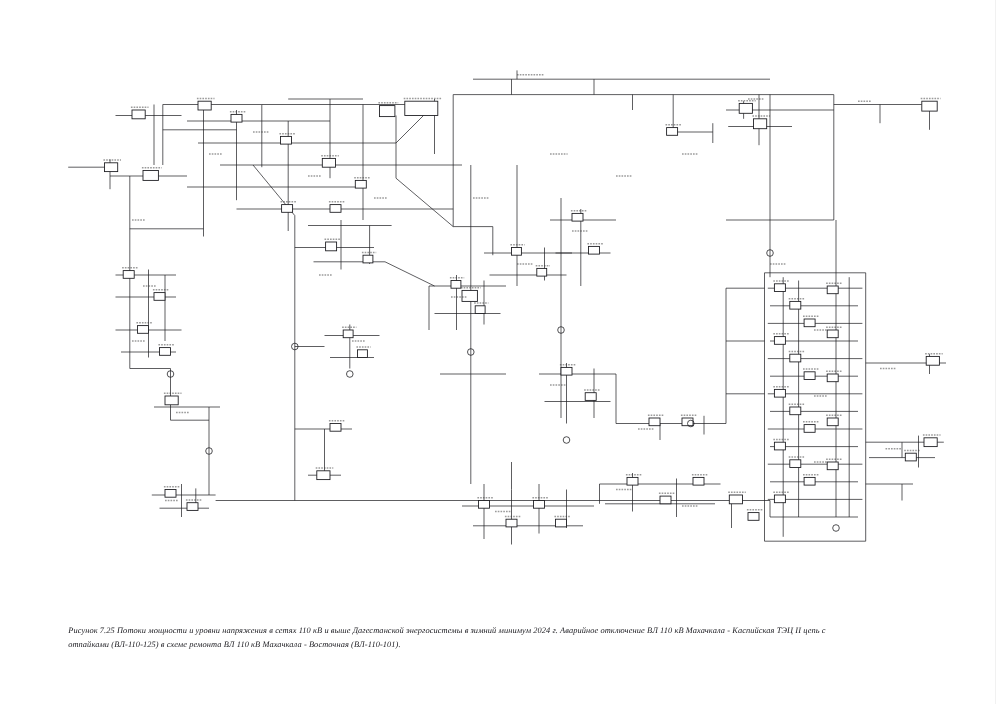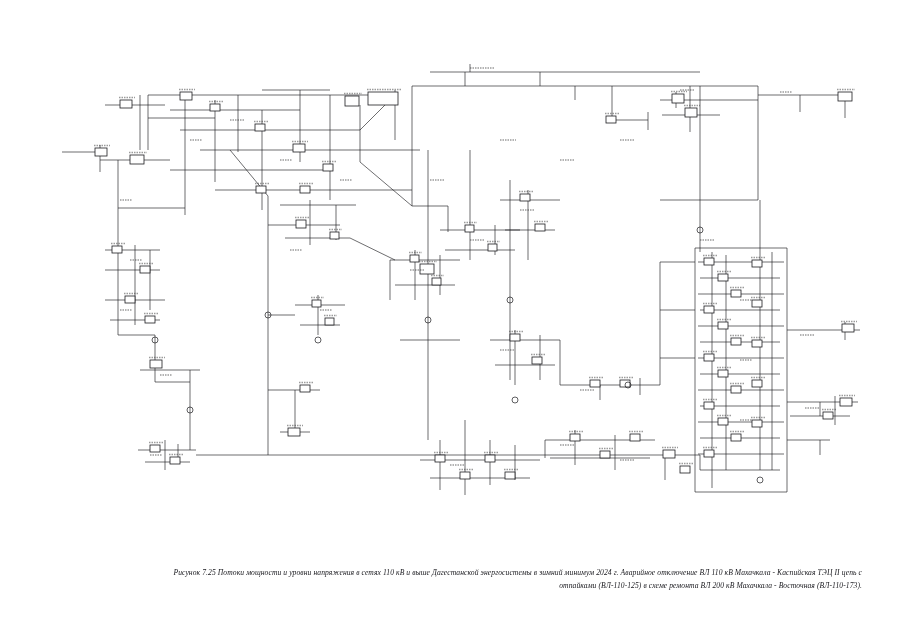--- a/index.html
+++ b/index.html
@@ -19,21 +19,20 @@
   .caption {
     position: absolute;
     left: 62px;
     top: 567px;
     width: 800px;
     color: #17171c;
     font-style: italic;
     font-size: 7.6px;
     line-height: 12.5px;
     letter-spacing: 0.08px;
-    text-align: right;
   }
   .caption div { white-space: nowrap; }
 </style>
 </head>
 <body>
 
 <div class="page">
 
   <svg class="diagram-svg" viewBox="0 0 905 640" xmlns="http://www.w3.org/2000/svg">
       <line x1="430" y1="72" x2="700" y2="72" stroke="#1c1c20" stroke-width="0.7" opacity="0.92"></line>
@@ -370,16 +369,16 @@
       <line x1="805" y1="408" x2="819" y2="408" stroke="#3a3a3a" stroke-width="1.4" stroke-dasharray="1.5 1" opacity="0.5"></line>
       <line x1="450" y1="465" x2="464" y2="465" stroke="#3a3a3a" stroke-width="1.4" stroke-dasharray="1.5 1" opacity="0.5"></line>
       <line x1="560" y1="445" x2="574" y2="445" stroke="#3a3a3a" stroke-width="1.4" stroke-dasharray="1.5 1" opacity="0.5"></line>
       <line x1="620" y1="460" x2="634" y2="460" stroke="#3a3a3a" stroke-width="1.4" stroke-dasharray="1.5 1" opacity="0.5"></line>
       <line x1="680" y1="90" x2="694" y2="90" stroke="#3a3a3a" stroke-width="1.4" stroke-dasharray="1.5 1" opacity="0.5"></line>
       <line x1="780" y1="92" x2="792" y2="92" stroke="#3a3a3a" stroke-width="1.4" stroke-dasharray="1.5 1" opacity="0.5"></line>
     </svg>
 
   <div class="caption">
     <div>Рисунок 7.25 Потоки мощности и уровни напряжения в сетях 110 кВ и выше Дагестанской энергосистемы в зимний минимум 2024 г. Аварийное отключение ВЛ 110 кВ Махачкала - Каспийская ТЭЦ II цепь с</div>
-    <div>отпайками (ВЛ-110-125) в схеме ремонта  ВЛ 200 кВ Махачкала - Восточная (ВЛ-110-173).</div>
+    <div>отпайками (ВЛ-110-125) в схеме ремонта  ВЛ 110 кВ Махачкала - Восточная (ВЛ-110-101).</div>
   </div>
 
 </div>
 
 </body></html>

